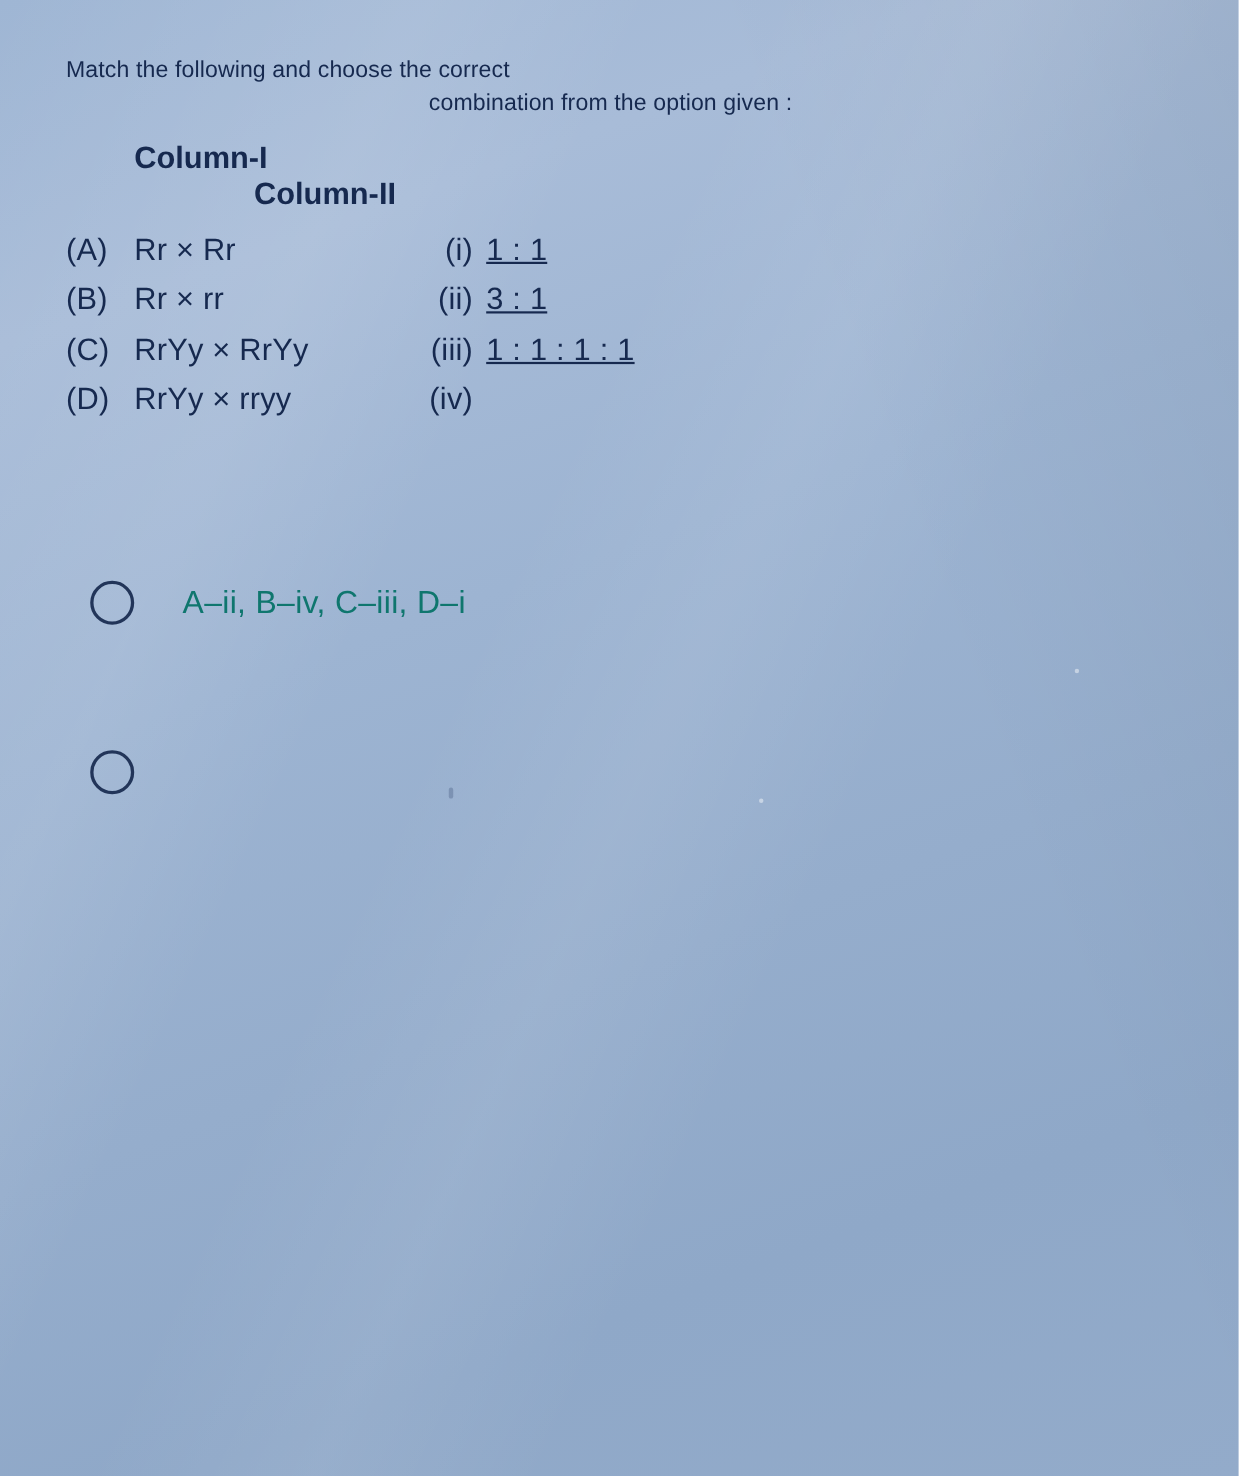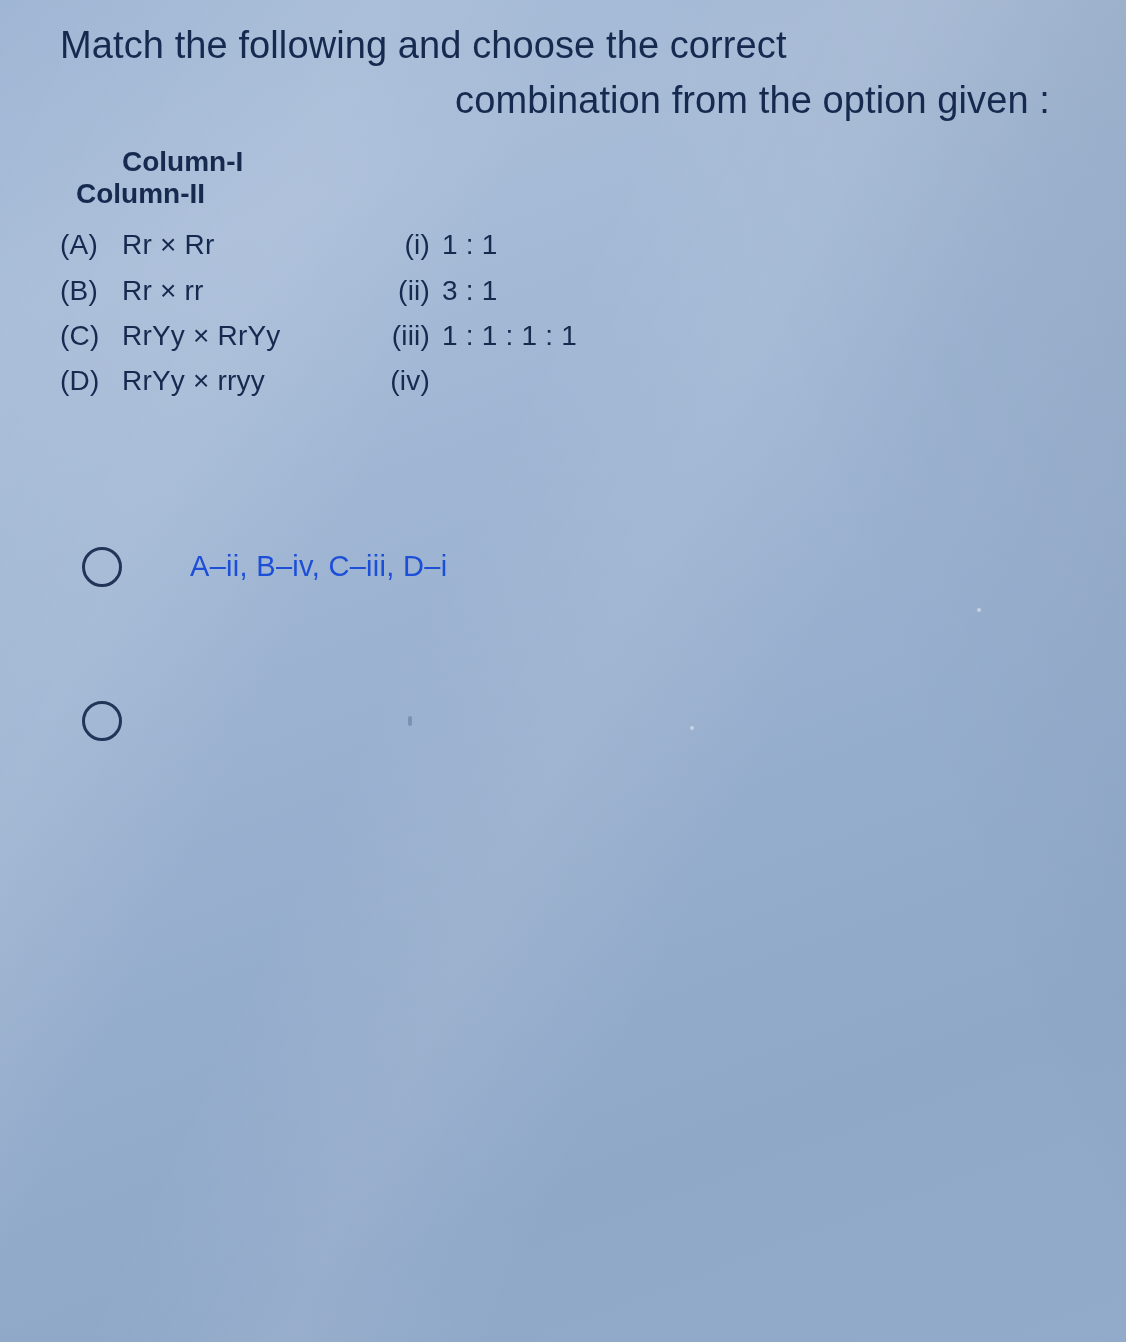--- a/index.html
+++ b/index.html
@@ -24,55 +24,56 @@
       linear-gradient(115deg, rgba(255,255,255,0.00) 0%, rgba(255,255,255,0.09) 22%, rgba(255,255,255,0.00) 34%),
       linear-gradient(115deg, rgba(255,255,255,0.00) 40%, rgba(255,255,255,0.07) 52%, rgba(255,255,255,0.00) 64%),
       linear-gradient(250deg, rgba(0,0,0,0.05) 0%, rgba(0,0,0,0.00) 30%);
   }
   .page {
     position: relative;
     padding: 18px 34px 0 60px;
     box-sizing: border-box;
   }
   .question {
-    font-size: 38px;
+    font-size: 21px;
     line-height: 1.45;
     color: #16294f;
     text-align: justify;
     max-width: 990px;
     letter-spacing: 0.1px;
+    margin-top: 31px;
   }
   .question .line2 {
-    text-align: right;
+    text-align: center;
   }
   .columns-head {
     display: flex;
     margin-top: 18px;
     font-size: 28px;
     font-weight: bold;
     color: #16294f;
     flex-direction: column;
   }
   .col1-head { width: 300px; padding-left: 62px; box-sizing: border-box; }
-  .col2-head { width: 300px; padding-left: 16px; box-sizing: border-box;}
+  .col2-head { width: 300px; padding-left: 16px; box-sizing: border-box; text-align: right;}
 
   .match-rows { margin-top: 12px; }
   .match-row {
     display: flex;
     font-size: 28px;
     line-height: 1.62;
     color: #16294f;
     letter-spacing: 0.2px;
   }
   .m-left { width: 320px; display: flex; }
   .m-tag { width: 62px; }
   .m-pair { white-space: nowrap; }
   .m-right { display: flex; }
   .m-num { width: 62px; text-align: right; padding-right: 12px; box-sizing: border-box;}
-  .m-ratio { white-space: nowrap; }
+  .m-ratio { white-space: nowrap; text-decoration: underline; }
 
   .options {
     margin-top: 86px;
   }
   .option {
     display: flex;
     align-items: center;
     height: 154px;
   }
   .radio {
@@ -80,22 +81,22 @@
     height: 40px;
     border: 3px solid #17294e;
     border-radius: 50%;
     margin-left: 22px;
     flex: 0 0 auto;
     box-sizing: border-box;
     opacity: 0.92;
   }
   .option-label {
     font-size: 29px;
-    margin-left: 68px;
-    color: #1d4ed8;
+    margin-left: 44px;
+    color: #0f766e;
     letter-spacing: 0.3px;
     white-space: nowrap;
   }
   .speck {
     position: absolute;
     background: rgba(255,255,255,0.45);
     border-radius: 50%;
   }
 </style>
 </head>

